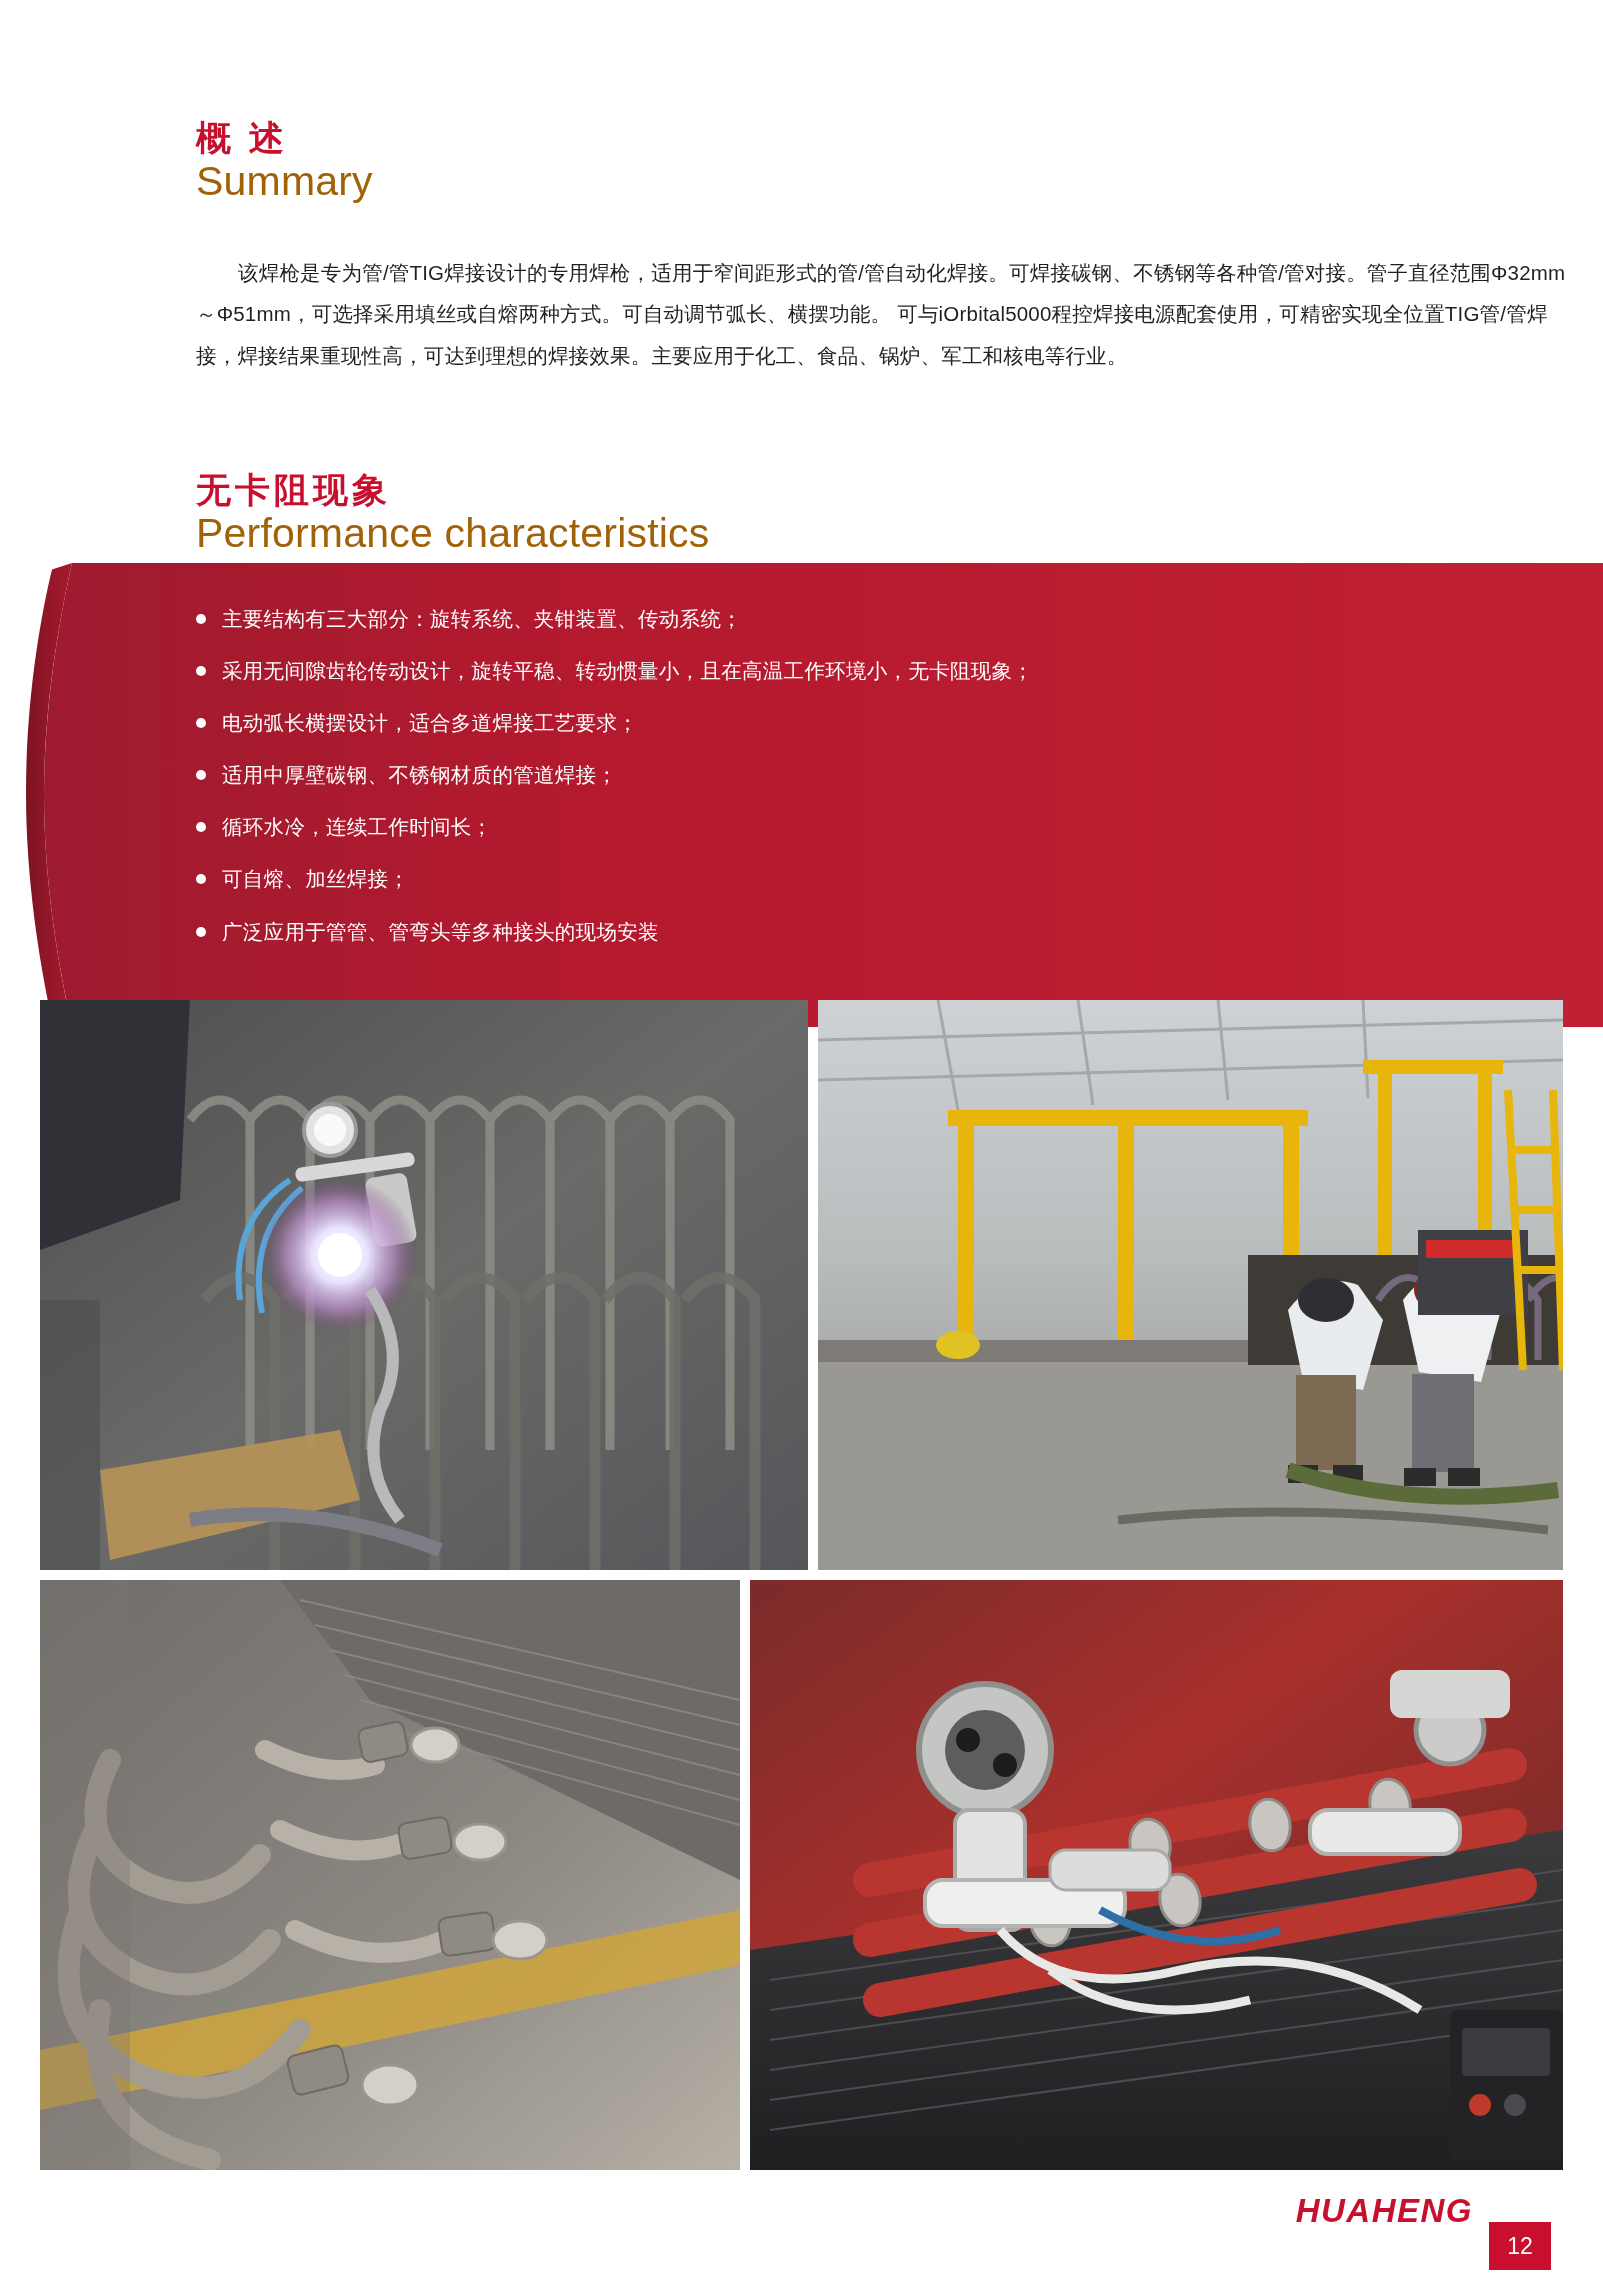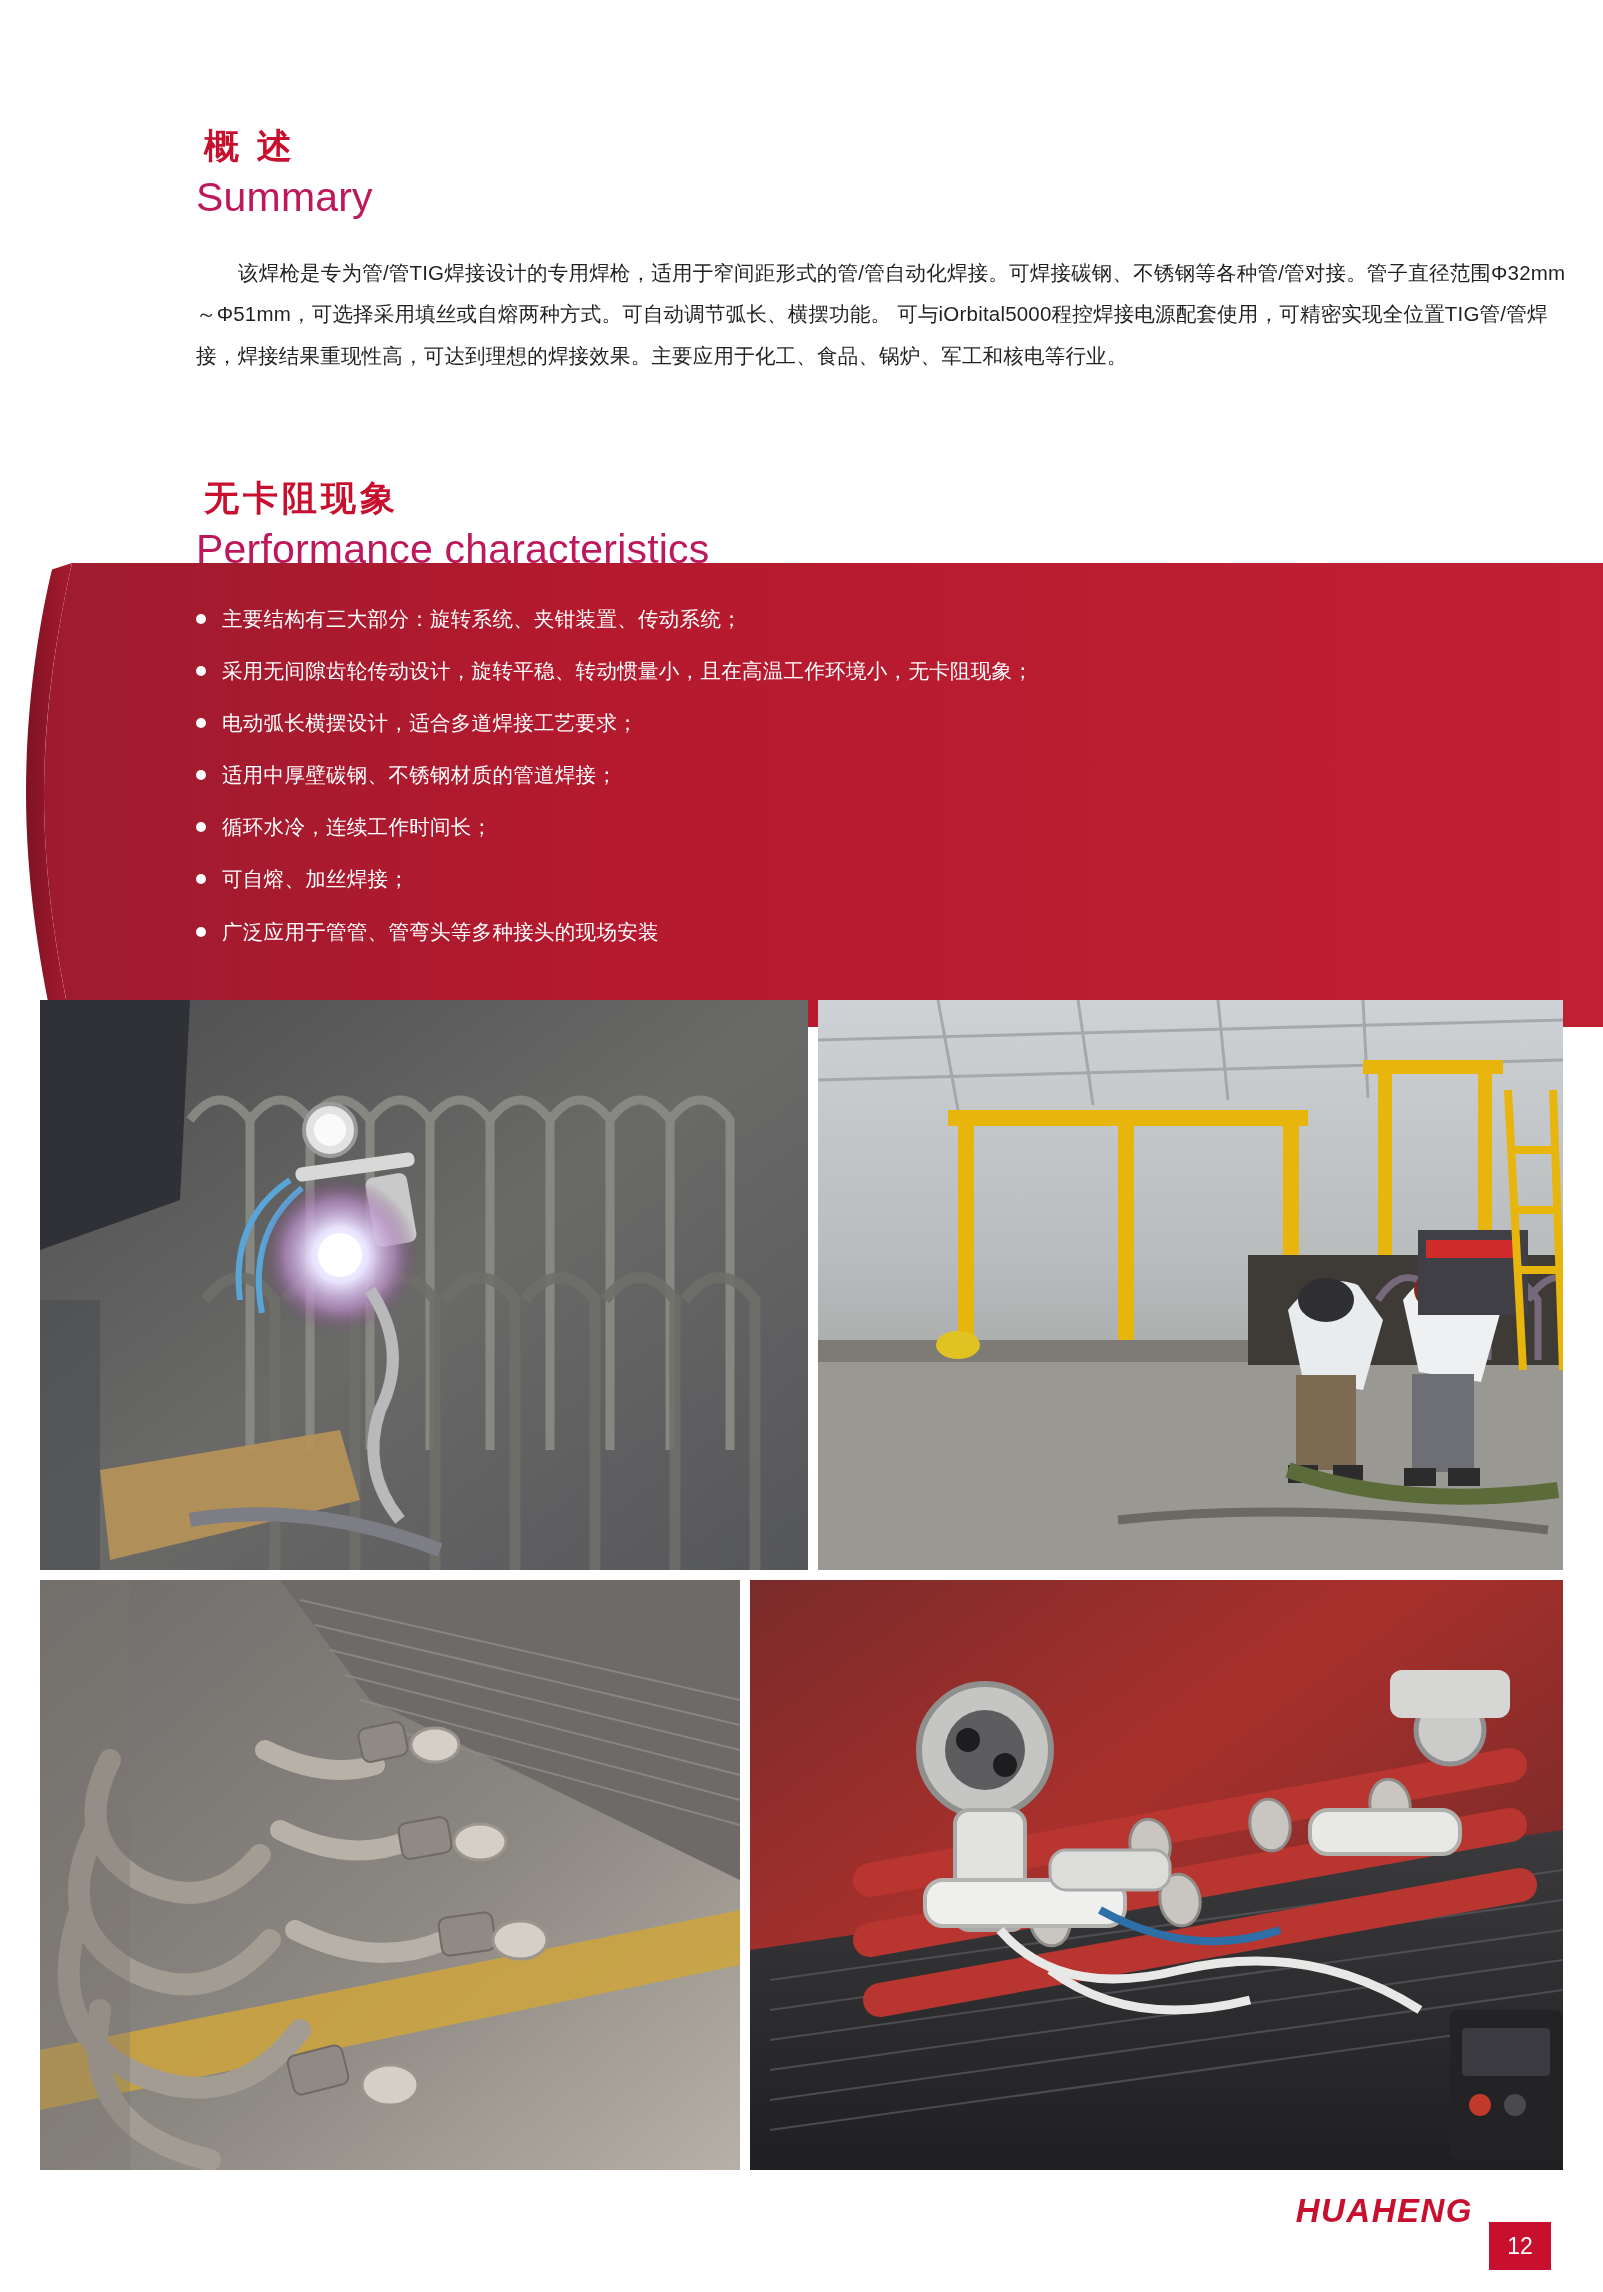--- a/index.html
+++ b/index.html
@@ -25,24 +25,24 @@
   .sec-head {
     position: absolute;
     left: 196px;
   }
   .sec-head .cn {
     color: #c8102e;
     font-size: 35px;
     font-weight: bold;
     letter-spacing: 4px;
     line-height: 1.15;
-    margin: 8px;
+    margin: 0;
   }
   .sec-head .en {
-    color: #be185d;
+    color: #a16207;
     font-size: 41px;
     font-weight: 400;
     line-height: 1.15;
     margin: 0;
     letter-spacing: 0.2px;
   }
 
   #summary-head { top: 118px; }
   #perf-head { top: 470px; }
 

